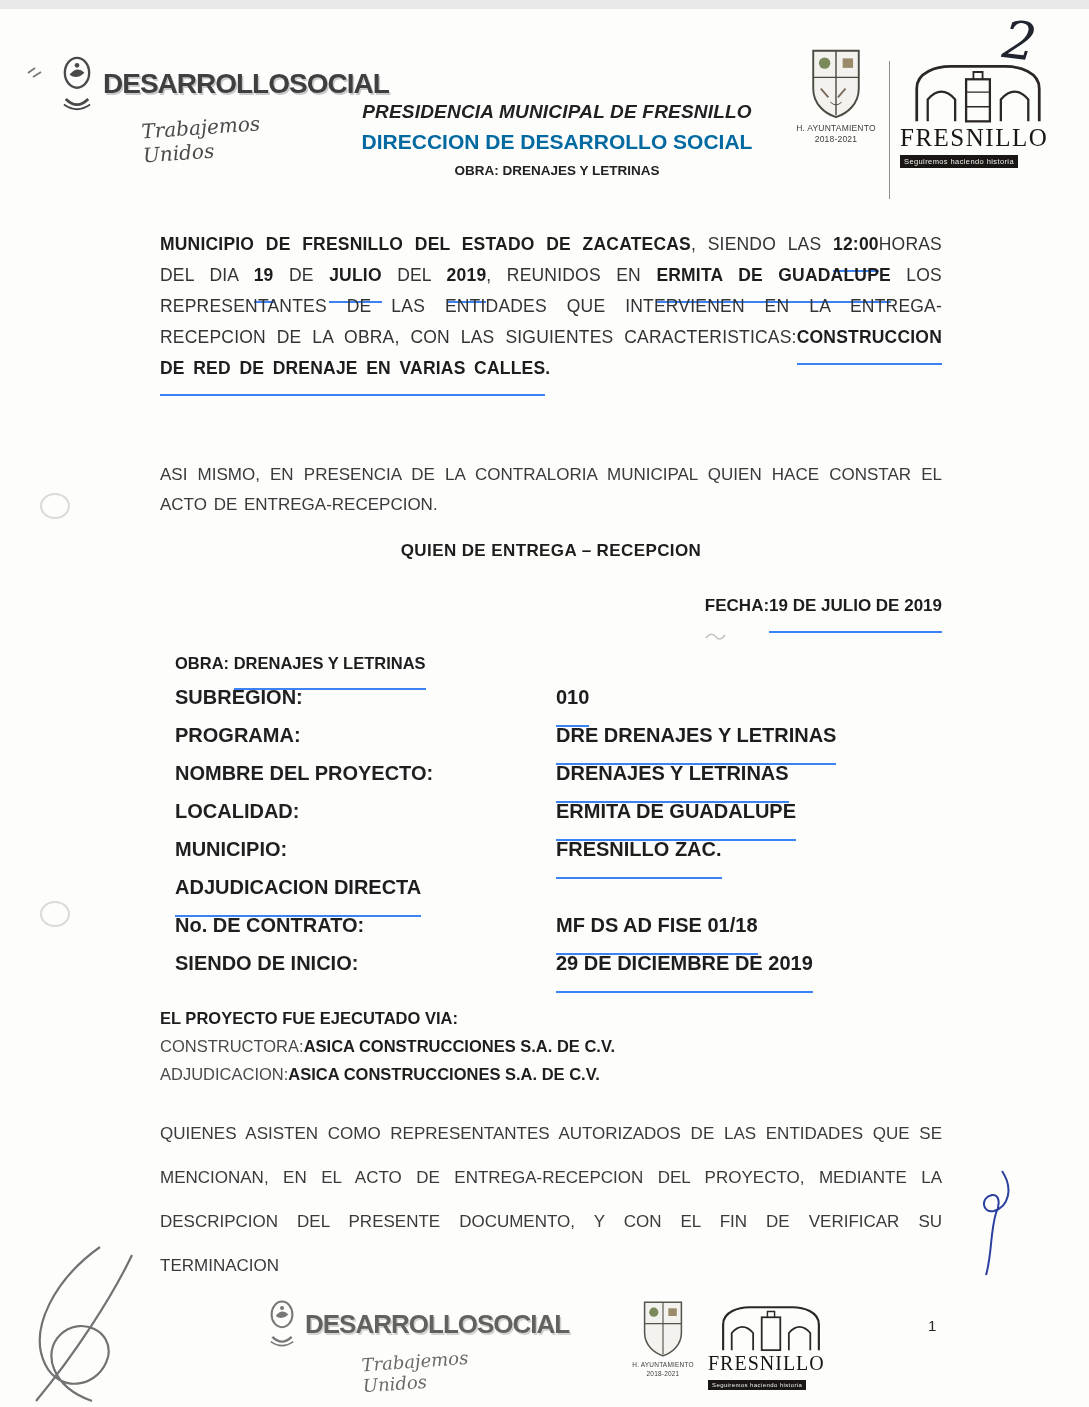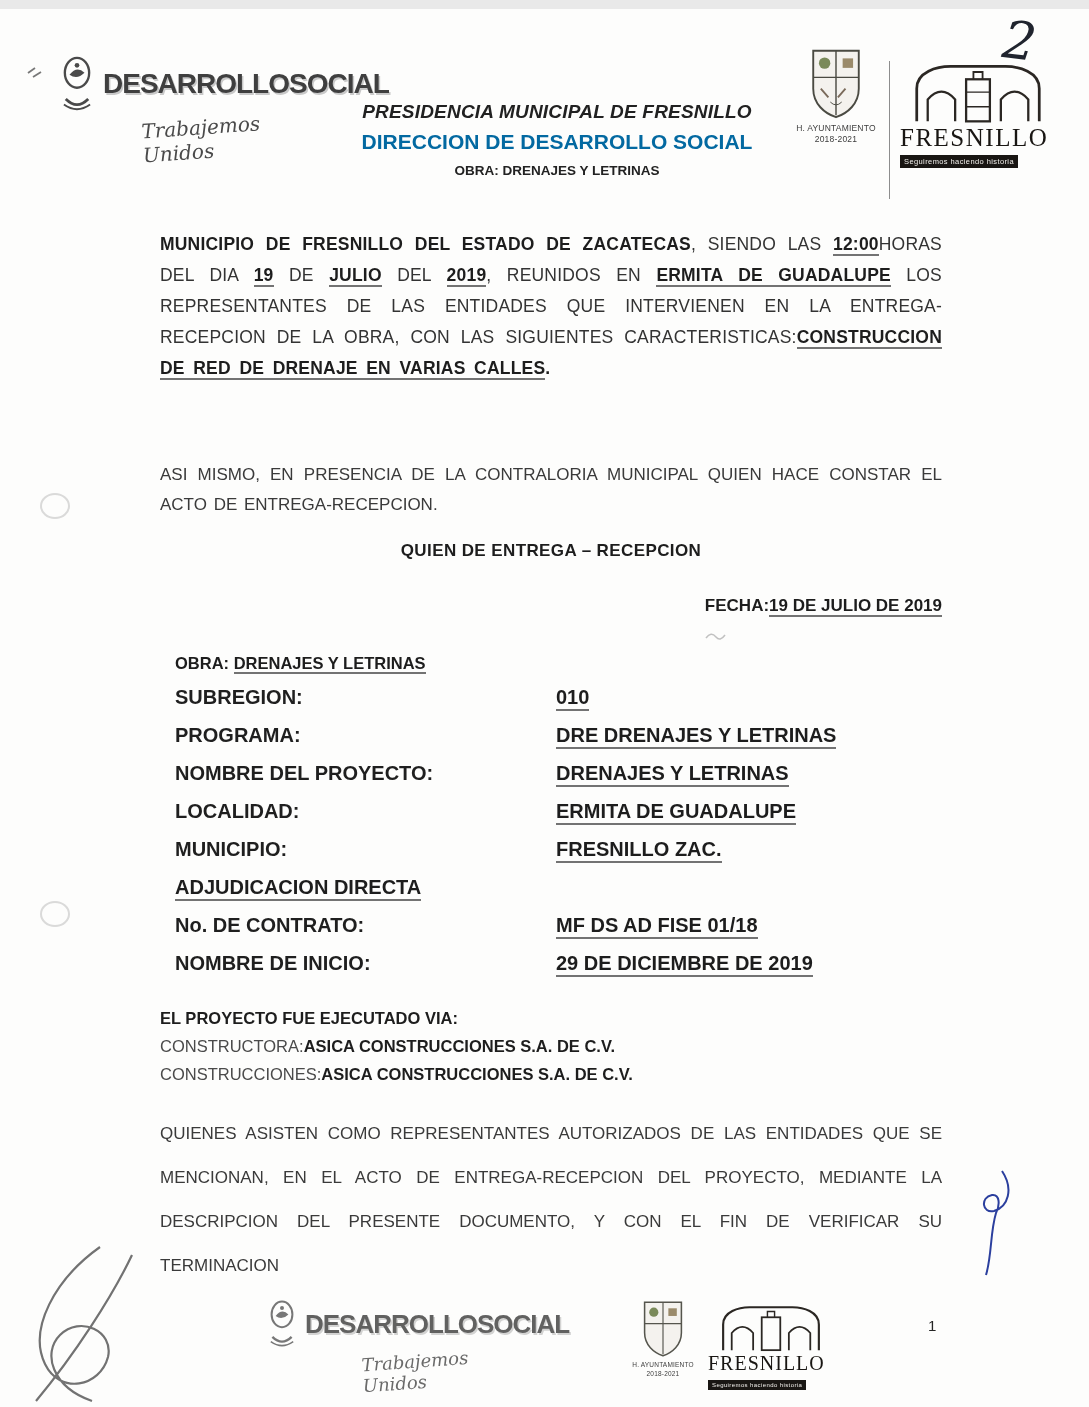--- a/index.html
+++ b/index.html
@@ -4,21 +4,21 @@
 <style>
   * { margin:0; padding:0; box-sizing:border-box; }
   html,body { background:#e9e9e9; }
   .page {
     position:relative; width:1089px; height:1407px; margin:9px auto;
     background:#fdfdfc; overflow:hidden;
     font-family:"Liberation Sans","DejaVu Sans",sans-serif;
     color:#2e2e2e;
   }
   .b { font-weight:bold; color:#1d1d1d; }
-  .u { border-bottom:2px solid #737373; padding-bottom:0px; }
+  .u { border-bottom:2px solid #3b82f6; padding-bottom:16px; }
 
   
   .ds-logo { position:absolute; left:58px; top:46px; width:270px; }
   .ds-top { display:flex; align-items:center; gap:7px; }
   .ds-icon { width:38px; height:58px; flex:none; }
   .ds-name {
     font-weight:bold; font-size:28px; letter-spacing:-1px; white-space:nowrap;
     color:#3f3f3f; text-shadow:1.5px 1.5px 0 rgba(70,70,70,.28);
   }
   .ds-script {
@@ -179,29 +179,29 @@
           <span class="b u">FRESNILLO ZAC.</span>
         </div>
       <div class="field-row">
           <span class="b u">ADJUDICACION DIRECTA</span>
         </div>
       <div class="field-row">
           <span class="f-label">No. DE CONTRATO:</span>
           <span class="b u">MF DS AD FISE 01/18</span>
         </div>
       <div class="field-row">
-          <span class="f-label">NOMBRE DE INICIO:</span>
+          <span class="f-label">SIENDO DE INICIO:</span>
           <span class="b u">29 DE DICIEMBRE DE 2019</span>
         </div>
     </div>
 
     <div class="exec">
       <div class="b">EL PROYECTO FUE EJECUTADO VIA:</div>
       <div><span class="exec-label">CONSTRUCTORA:</span><span class="b">ASICA CONSTRUCCIONES S.A. DE C.V.</span></div>
-      <div><span class="exec-label">CONSTRUCCIONES:</span><span class="b">ASICA CONSTRUCCIONES S.A. DE C.V.</span></div>
+      <div><span class="exec-label">ADJUDICACION:</span><span class="b">ASICA CONSTRUCCIONES S.A. DE C.V.</span></div>
     </div>
 
     <p class="closing">QUIENES ASISTEN COMO REPRESENTANTES AUTORIZADOS DE LAS ENTIDADES QUE SE MENCIONAN, EN EL ACTO DE ENTREGA-RECEPCION DEL PROYECTO, MEDIANTE LA DESCRIPCION DEL PRESENTE DOCUMENTO, Y CON EL FIN DE VERIFICAR SU TERMINACION</p>
   </div>
 
   <div class="ds-logo ftr">
     <div class="ds-top">
       <svg class="ds-icon" viewBox="0 0 40 62">
         <ellipse cx="20" cy="19" rx="13" ry="16" fill="none" stroke="#5a5a5a" stroke-width="2.5"></ellipse>
         <path d="M12 21 q8 -10 16 -2 q-8 8 -16 2" fill="#5a5a5a"></path>

